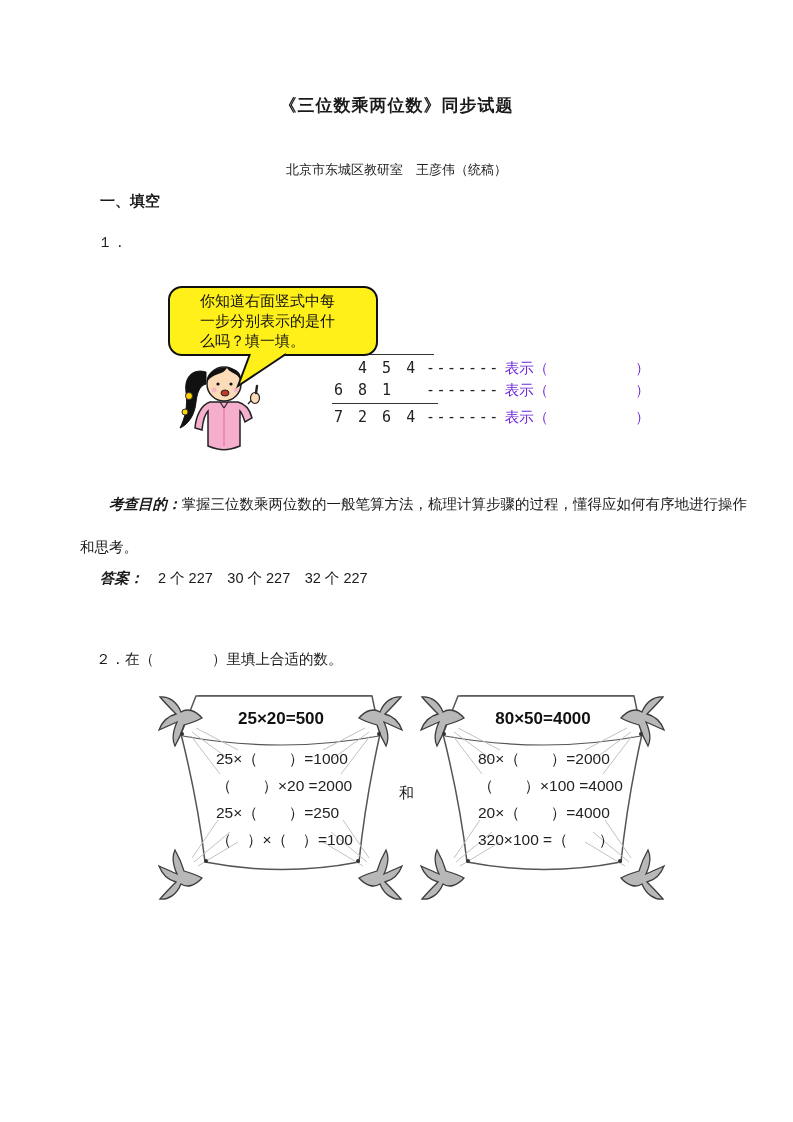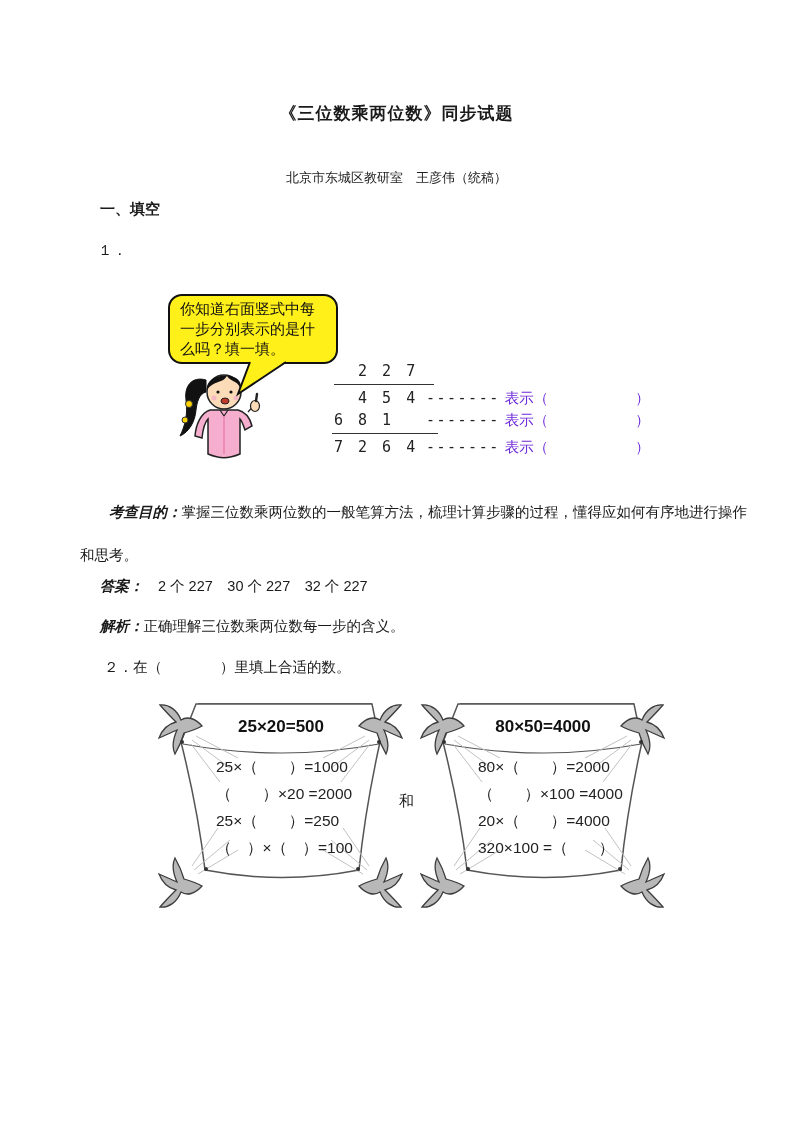--- a/index.html
+++ b/index.html
@@ -1,31 +1,31 @@
 <!DOCTYPE html>
 <html><head>
 <meta charset="utf-8">
 <style>
   html,body{margin:0;padding:0;background:#fff;}
   #page{
     position:relative;width:793px;height:932px;background:#ffffff;
-    font-family:"Liberation Sans","DejaVu Sans",sans-serif;color:#1a1a1a;overflow:hidden;margin-top:8px;
+    font-family:"Liberation Sans","DejaVu Sans",sans-serif;color:#1a1a1a;overflow:hidden;
   }
   .abs{position:absolute;}
   .doc-title{width:793px;text-align:center;font-size:17px;font-weight:bold;letter-spacing:1px;}
   .author{width:793px;text-align:center;font-size:13px;color:#222;}
   .heading{font-size:15px;font-weight:bold;}
   .qnum{font-size:14.5px;}
   .body-p{font-size:14.5px;line-height:43px;}
   .p-label{font-weight:bold;font-style:italic;}
   
   .bubble{
     left:168px;top:286px;width:146px;
     background:#fff01a;border:2px solid #111;border-radius:14px;
-    padding:3px 10px;font-size:15px;line-height:20px;color:#111;z-index:2;
+    padding:3px 30px;font-size:15px;line-height:20px;color:#111;z-index:2;
   }
   .tail{left:232px;top:353px;z-index:3;}
   
   .mult{left:334px;top:352px;font-family:"DejaVu Sans Mono","Liberation Mono",monospace;font-size:15px;color:#222;}
   .mrow{line-height:22px;white-space:pre;}
   .digits{display:inline-block;width:84px;letter-spacing:3px;white-space:pre;vertical-align:baseline;}
   .mline{border-top:1.6px solid #333;width:100px;margin:2px 0;}
   .mline2{width:106px;margin-left:-2px;}
   .dashes{letter-spacing:1.5px;margin-left:8px;color:#222;}
   .anno{font-family:"Liberation Sans",sans-serif;font-size:14.5px;margin-left:5px;white-space:pre;color:#6d28d9;}
@@ -72,33 +72,31 @@
     <path d="M72,48 L79,40" stroke="#222" stroke-width="1.2" fill="none"></path>
     <ellipse cx="79" cy="42" rx="4.5" ry="5.5" fill="#fcdcb8" stroke="#222" stroke-width="1.2"></ellipse>
     <path d="M80,37 L81,30" stroke="#222" stroke-width="2.4" stroke-linecap="round"></path>
 
     <path d="M34,46 L62,46 C70,48 74,54 76,62 L69,66 C67,60 66,57 64,55 L64,90 C52,95 44,95 32,90 L32,55 C29,58 27,64 26,74 L19,72 C20,60 25,49 34,46 Z" fill="#f5aecd" stroke="#222" stroke-width="1.5"></path>
     <path d="M44,46 L48,52 L52,46" fill="none" stroke="#222" stroke-width="1.2"></path>
     <path d="M48,52 L48,90" stroke="#e87fae" stroke-width="1.4"></path>
   </svg>
 
   <div class="abs mult">
-    <div class="mrow"><span class="digits">  2 2 7</span></div>
     <div class="mline"></div>
     <div class="mrow"><span class="digits">  4 5 4</span><span class="dashes">-------</span><span class="anno">表示（　　　　　　）</span></div>
     <div class="mrow"><span class="digits">6 8 1</span><span class="dashes">-------</span><span class="anno">表示（　　　　　　）</span></div>
     <div class="mline mline2"></div>
     <div class="mrow"><span class="digits">7 2 6 4</span><span class="dashes">-------</span><span class="anno">表示（　　　　　　）</span></div>
   </div>
 
   <div class="abs body-p purpose"><span class="p-label">考查目的：</span><span>掌握三位数乘两位数的一般笔算方法，梳理计算步骤的过程，懂得应如何有序地进行操作和思考。</span></div>
   <div class="abs body-p" style="left:100px;top:568px;line-height:20px;"><span class="p-label">答案：</span>　<span>2 个 227　30 个 227　32 个 227</span></div>
-  <div class="abs body-p" style="left:100px;top:608px;line-height:20px;"><span class="p-label">解析：</span><span>正确理解三位数乘两位数每一步的含义。</span></div>
 
-  <div class="abs body-p" style="left:104px;top:649px;line-height:20px;">２．在（　　　　）里填上合适的数。</div>
+  <div class="abs body-p" style="left:96px;top:649px;line-height:20px;">２．在（　　　　）里填上合适的数。</div>
 
   <svg class="abs" style="left:158px;top:690px;" width="245" height="212" viewBox="0 0 245 212">
     <defs>
       <path id="swallow" d="M44,24 C37,16 29,14 23,18 C19,8 11,2 2,3 C8,10 13,15 18,20 C10,22 4,28 1,36 C8,33 14,30 19,28 C15,37 14,46 17,52 C21,45 24,38 26,31 C33,29 39,27 44,24 Z"></path>
     </defs>
     <line x1="40" y1="6" x2="214" y2="6" stroke="#444" stroke-width="1.5"></line>
     <path d="M38,6 L214,6 L222,44 Q207,112 201,172 Q124,187 47,172 Q40,112 23,44 Z" fill="#ffffff" stroke="#555" stroke-width="1.5"></path>
     <path d="M25,46 Q124,64 221,46" fill="none" stroke="#555" stroke-width="1.2"></path>
     <g stroke="#c2c2c2" stroke-width="1">
       <path d="M34,42 L72,70 M33,46 L62,84 M38,38 L80,60"></path>

